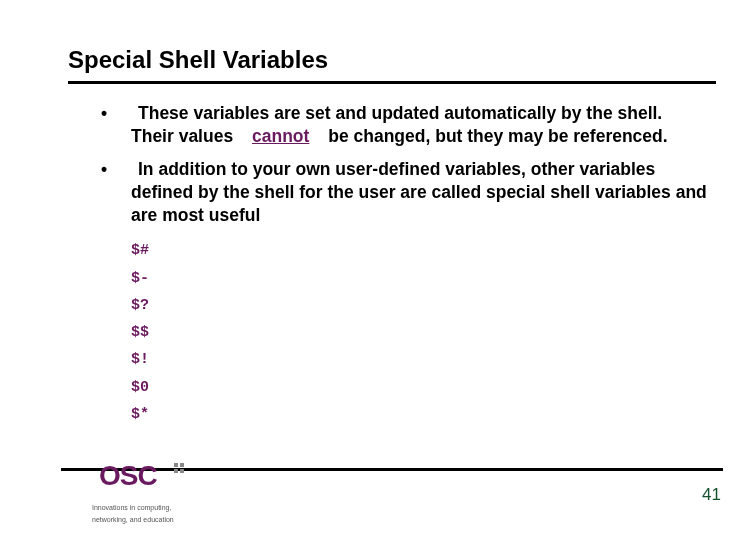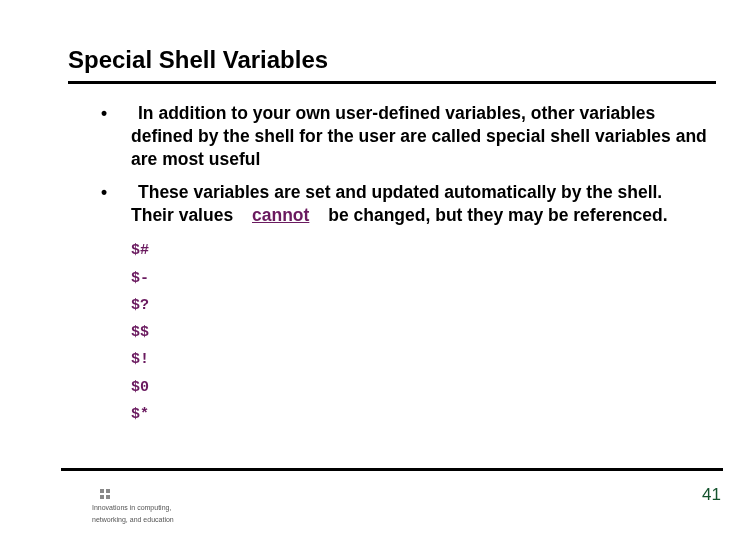--- a/index.html
+++ b/index.html
@@ -115,42 +115,43 @@
 </style>
 </head>
 <body>
 
 <div class="slide">
   <h1 class="title">Special Shell Variables</h1>
   <hr class="title-rule">
 
   <ul class="bullet-list">
     <li class="bullet-item">
-      <span>In addition to your own user-defined variables, other variables defined by the shell for the user are called special shell variables and are most useful</span>
+      <span>These variables are set and updated automatically by the shell. Their values </span><span class="cannot">cannot</span><span> be changed, but they may be referenced.</span>
     </li>
     <li class="bullet-item">
-      <span>These variables are set and updated automatically by the shell. Their values </span><span class="cannot">cannot</span><span> be changed, but they may be referenced.</span>
+      <span>In addition to your own user-defined variables, other variables defined by the shell for the user are called special shell variables and are most useful</span>
     </li>
   </ul>
 
   <div class="code-block">
     <span class="code-line">$#</span>
     <span class="code-line">$-</span>
     <span class="code-line">$?</span>
     <span class="code-line">$$</span>
     <span class="code-line">$!</span>
     <span class="code-line">$0</span>
     <span class="code-line">$*</span>
   </div>
 </div>
 
 <hr class="footer-rule">
 
 <div class="logo">
   <div class="logo-main">
+    <span class="logo-text">OSC</span>
     <span class="logo-dots">
       <span class="logo-dot"></span>
         <span class="logo-dot"></span>
         <span class="logo-dot"></span>
         <span class="logo-dot"></span>
     </span>
   </div>
   <div class="logo-tag">Innovations in computing,</div>
   <div class="logo-tag">networking, and education</div>
 </div>

